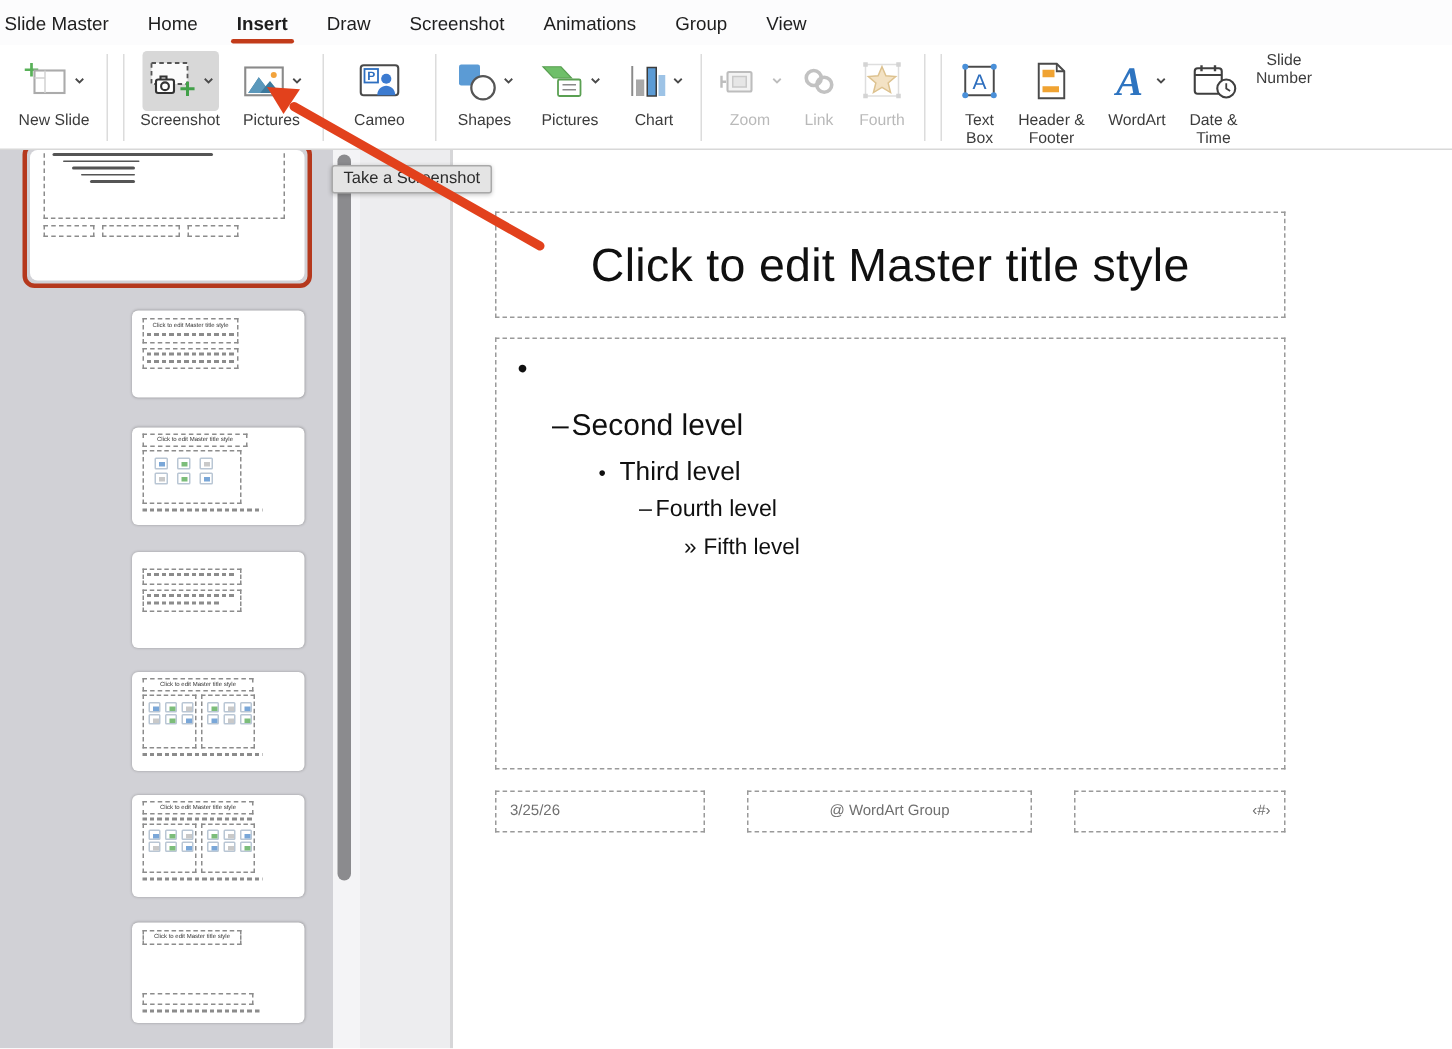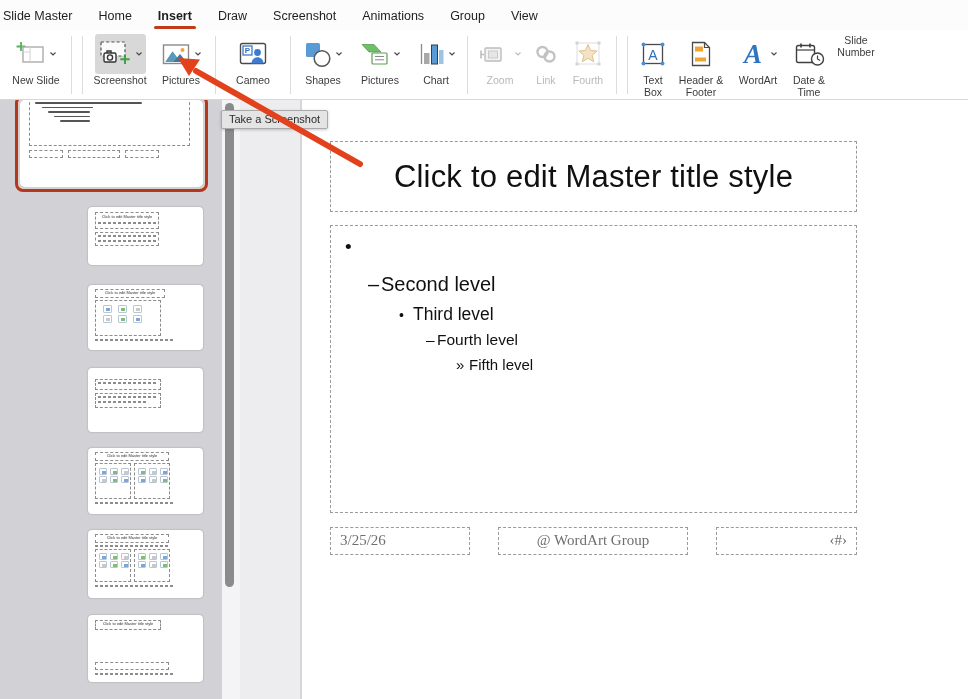--- a/index.html
+++ b/index.html
@@ -75,21 +75,21 @@
   .lvl1 { font-size:23px; padding-left:14px; margin-top:2px; height:33px; }
   .lvl1 .bl { width:21px; font-size:19px; }
   .lvl2 { font-size:20px; padding-left:37px; margin-top:4px; height:29px; }
   .lvl2 .bl { width:13px; }
   .lvl3 { font-size:17.5px; padding-left:68px; margin-top:2px; height:25px; }
   .lvl3 .bl { width:14px; font-size:14px; }
   .lvl4 { font-size:15.5px; padding-left:95px; margin-top:2px; height:23px; }
   .lvl4 .bl { width:11px; }
   .lvl5 { font-size:15px; padding-left:125px; margin-top:2px; height:21px; }
   .lvl5 .bl { width:13px; }
-  .ph-foot { height:28px; font-size:15px; color:#6f6f6f; line-height:25px;font-family:Liberation Serif, serif; }
+  .ph-foot { height:28px; font-size:10px; color:#6f6f6f; line-height:25px; }
   .ph-date { left:28px; top:427px; width:140px; padding-left:9px; }
   .ph-ftr  { left:196px; top:427px; width:190px; text-align:center; }
   .ph-num  { left:414px; top:427px; width:141px; text-align:right; padding-right:9px; }
   
   .tooltip { position:absolute; left:221px; top:10px; height:19px; z-index:40;
              background:#e4e4e4; border:1px solid #a9a9a9; border-radius:2px;
              box-shadow:0 1px 3px rgba(0,0,0,.22); font-size:11px; color:#2b2b2b;
              line-height:17px; padding:0 7px; white-space:nowrap; }
   .arrow-overlay { position:absolute; left:0; top:0; width:968px; height:699px;
                    z-index:50; pointer-events:none; }

